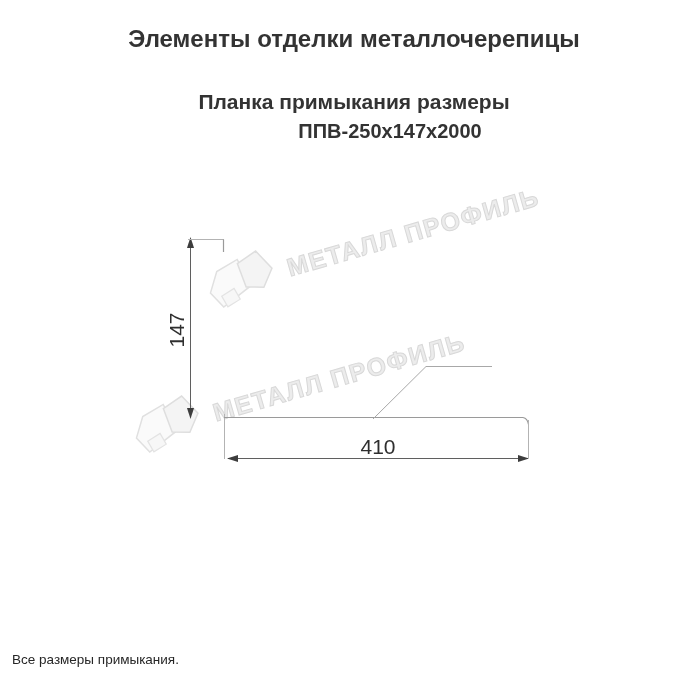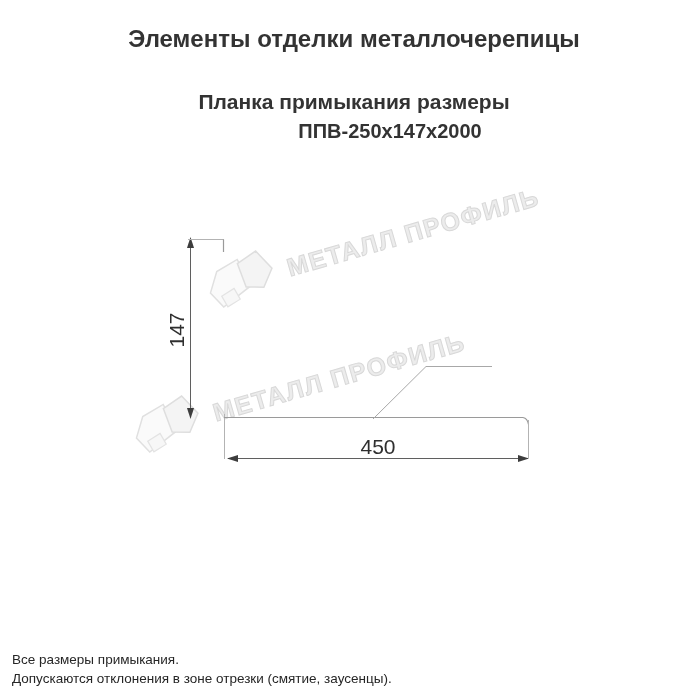--- a/index.html
+++ b/index.html
@@ -97,21 +97,20 @@
     <line class="ext-line" x1="528.5" y1="420" x2="528.5" y2="458"></line>
 
     <line class="dim-line" x1="228" y1="458.5" x2="528" y2="458.5"></line>
     <polygon class="arrow" points="227,458.5 238,455 238,462"></polygon>
     <polygon class="arrow" points="529,458.5 518,455 518,462"></polygon>
 
     <polyline class="lead-line" points="373,419 426,366.5 492,366.5"></polyline>
   </svg>
 
   <span class="dim-label dim-label-h">147</span>
-  <span class="dim-label dim-label-w">450</span>
+  <span class="dim-label dim-label-w">410</span>
 
 
   <div class="notes">
     <div>Все размеры примыкания.</div>
-    <div>Допускаются отклонения в зоне отрезки (смятие, заусенцы).</div>
   </div>
 
 </div>
 
 </body></html>

